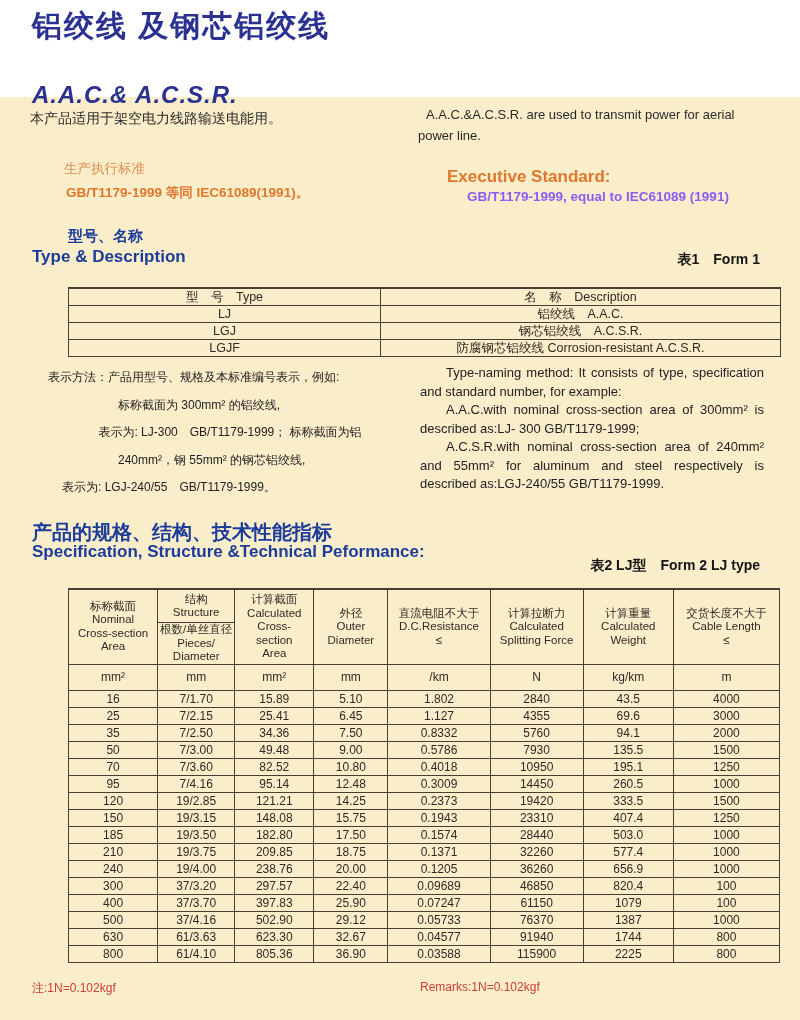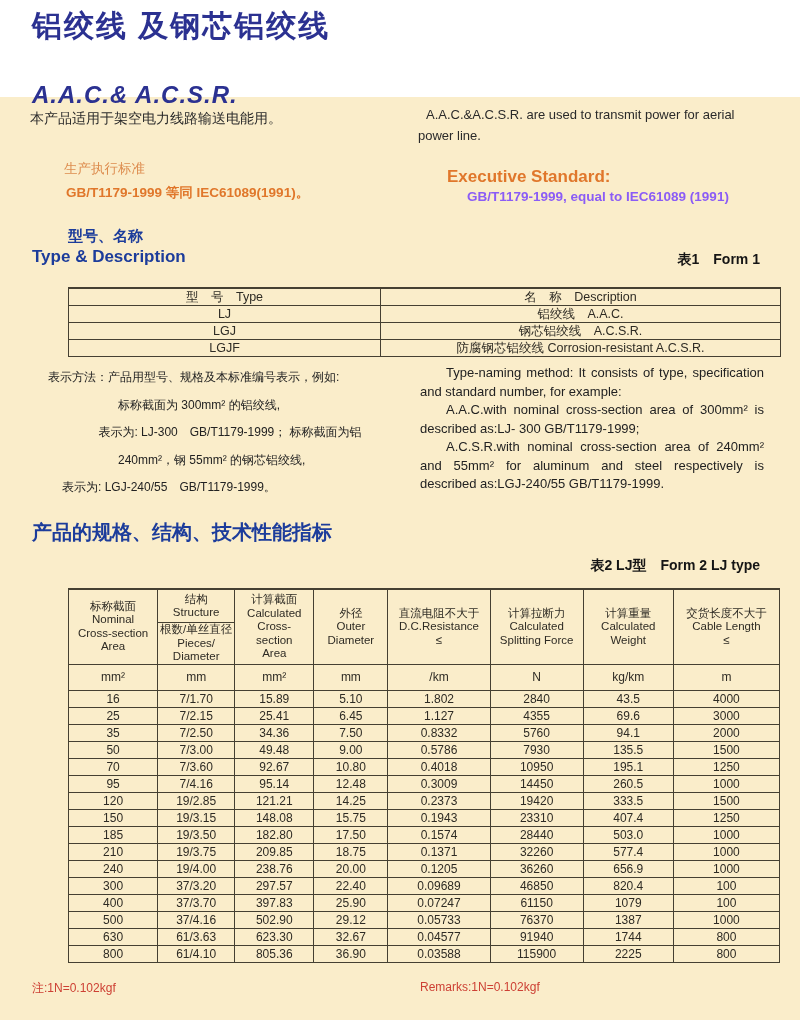--- a/index.html
+++ b/index.html
@@ -103,20 +103,21 @@
       <div class="line" style="padding-left: 70px;">240mm²，钢 55mm² 的钢芯铝绞线,</div>
       <div class="line" style="padding-left: 14px;">表示为: LGJ-240/55　GB/T1179-1999。</div>
     </div>
   <div class="abs naming-en">
       <p>Type-naming method: It consists of type, specification and standard number, for example:</p>
       <p>A.A.C.with nominal cross-section area of 300mm² is described as:LJ- 300 GB/T1179-1999;</p>
       <p>A.C.S.R.with nominal cross-section area of 240mm² and 55mm² for aluminum and steel respectively is described as:LGJ-240/55 GB/T1179-1999.</p>
     </div>
 
   <div class="abs h-cn2">产品的规格、结构、技术性能指标</div>
+  <div class="abs h-en2">Specification, Structure &amp;Technical Peformance:</div>
   <div class="abs form2">表2 LJ型　Form 2 LJ type</div>
 
   <table class="abs t2">
     <colgroup>
       <col style="width:89px">
         <col style="width:77px">
         <col style="width:79px">
         <col style="width:74px">
       <col style="width:102px">
         <col style="width:93px">
@@ -205,21 +206,21 @@
           <td>49.48</td>
           <td>9.00</td>
           <td>0.5786</td>
           <td>7930</td>
           <td>135.5</td>
           <td>1500</td>
         </tr>
         <tr>
           <td>70</td>
           <td>7/3.60</td>
-          <td>92.67</td>
+          <td>82.52</td>
           <td>10.80</td>
           <td>0.4018</td>
           <td>10950</td>
           <td>195.1</td>
           <td>1250</td>
         </tr>
         <tr>
           <td>95</td>
           <td>7/4.16</td>
           <td>95.14</td>

